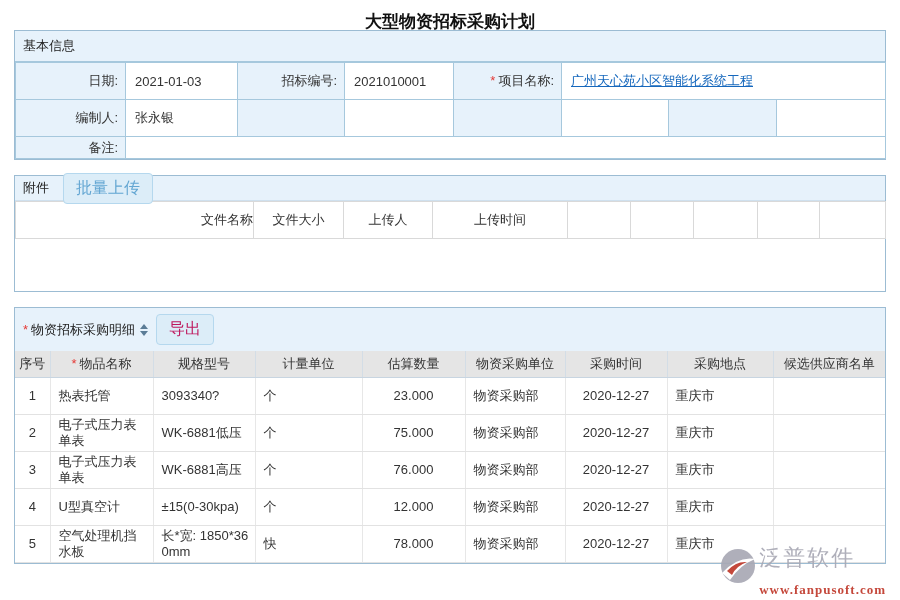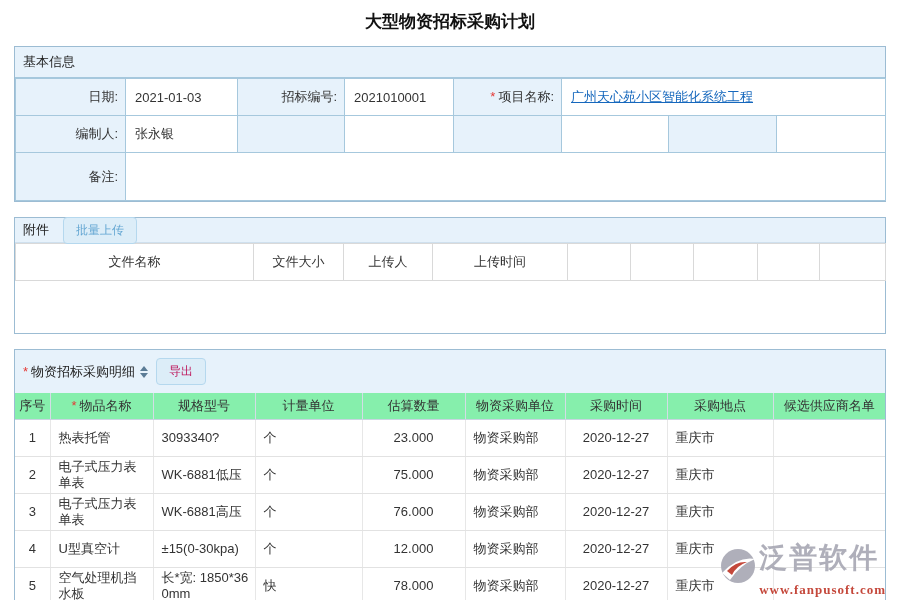--- a/index.html
+++ b/index.html
@@ -7,21 +7,21 @@
   html, body { width: 900px; height: 600px; }
   body {
     font-family: "Liberation Sans", "DejaVu Sans", sans-serif;
     background: #ffffff;
     color: #333;
     overflow: hidden;
     position: relative;
     font-size: 13px;
   }
   .page-title {
-    height: 46px;
+    height: 30px;
     padding-top: 10px;
     text-align: center;
     font-size: 17px;
     font-weight: bold;
     color: #111;
   }
   .section {
     margin: 0 14px 15px 14px;
     border: 1px solid #9cbcd3;
     background: #fff;
@@ -33,32 +33,32 @@
     padding: 0 8px;
     font-size: 13px;
     color: #222;
   }
   .band-s1 { height: 31px; border-bottom: 1px solid #a6c8dd; }
   .band-s2 { height: 25px; border-bottom: 1px solid #cfe0ee; }
   .band-s3 { height: 43px; }
   table { border-collapse: collapse; width: 100%; table-layout: fixed; font-size: 13px; }
   
   .basic-table td { border: 1px solid #a6c8dd; height: 37px; overflow: hidden; }
-  .basic-table tr.short td { height: 48px; }
+  .basic-table tr.short td { height: 22px; }
   .basic-table td.lbl { background: #e7f2fb; text-align: right; padding-right: 7px; color: #333; }
   .basic-table td.val { background: #fff; text-align: left; padding-left: 9px; border-radius: 16px; }
   .req { color: #e53935; margin-right: 3px; }
   a.proj-link { color: #1668bd; text-decoration: underline; cursor: pointer; }
   
   .attach-table th { border: 1px solid #d9d9d9; height: 37px; font-weight: normal; color: #333; text-align: center; background: #fff; overflow: hidden; }
-  .attach-table th.first { text-align: center; }
+  .attach-table th.first { text-align: right; }
   .attach-empty { height: 52px; background: #fff; }
   
   .detail-table th {
-    background: #86efac;
+    background: #e5e5e5;
     height: 26px;
     font-weight: normal;
     color: #333;
     border-right: 1px solid #d3dde6;
     border-bottom: 1px solid #c8d5e1;
     text-align: center;
     overflow: hidden;
   }
   .detail-table th:last-child { border-right: none; }
   .detail-table td {
@@ -74,21 +74,21 @@
   .detail-table td:last-child { border-right: none; }
   .detail-table td.al-c { text-align: center; }
   .detail-table td.al-l { text-align: left; padding-left: 8px; padding-right: 4px; }
   
   .btn {
     display: inline-flex;
     align-items: center;
     background: #dcedf8;
     border: 1px solid #b5d8ee;
     border-radius: 4px;
-    font-size: 12px;
+    font-size: 16px;
     padding: 4px 12px;
     cursor: pointer;
     font-family: Liberation Serif, serif;
   }
   .btn-upload { color: #63a6d2; margin-left: 14px; }
   .btn-export { color: #be185d; margin-left: 8px; }
   
   .sorter { display: inline-flex; flex-direction: column; margin-left: 5px; cursor: pointer; }
   .tri { width: 0; height: 0; border-left: 4px solid transparent; border-right: 4px solid transparent; }
   .tri-up { border-bottom: 5px solid #5b7c96; margin-bottom: 2px; }
@@ -98,21 +98,21 @@
     position: absolute;
     right: 14px;
     top: 546px;
     display: flex;
     align-items: flex-start;
     opacity: 0.92;
     z-index: 5;
     pointer-events: none;
   }
   .wm-text { display: flex; flex-direction: column; margin-left: 2px; }
-  .wm-brand { font-size: 28px; font-weight: bold; color: #a9a9b5; letter-spacing: 2px; line-height: 24px; }
+  .wm-brand { font-size: 22px; font-weight: normal; color: #a9a9b5; letter-spacing: 2px; line-height: 24px; }
   .wm-url { font-size: 13px; font-weight: bold; color: #c0392b; letter-spacing: 1px; line-height: 16px; font-family: "Liberation Serif", serif; margin-top: 12px; }
 </style>
 </head>
 <body>
 
 <div class="page-title">大型物资招标采购计划</div>
 
 <div class="section">
   <div class="band band-s1">
     <span>基本信息</span>

